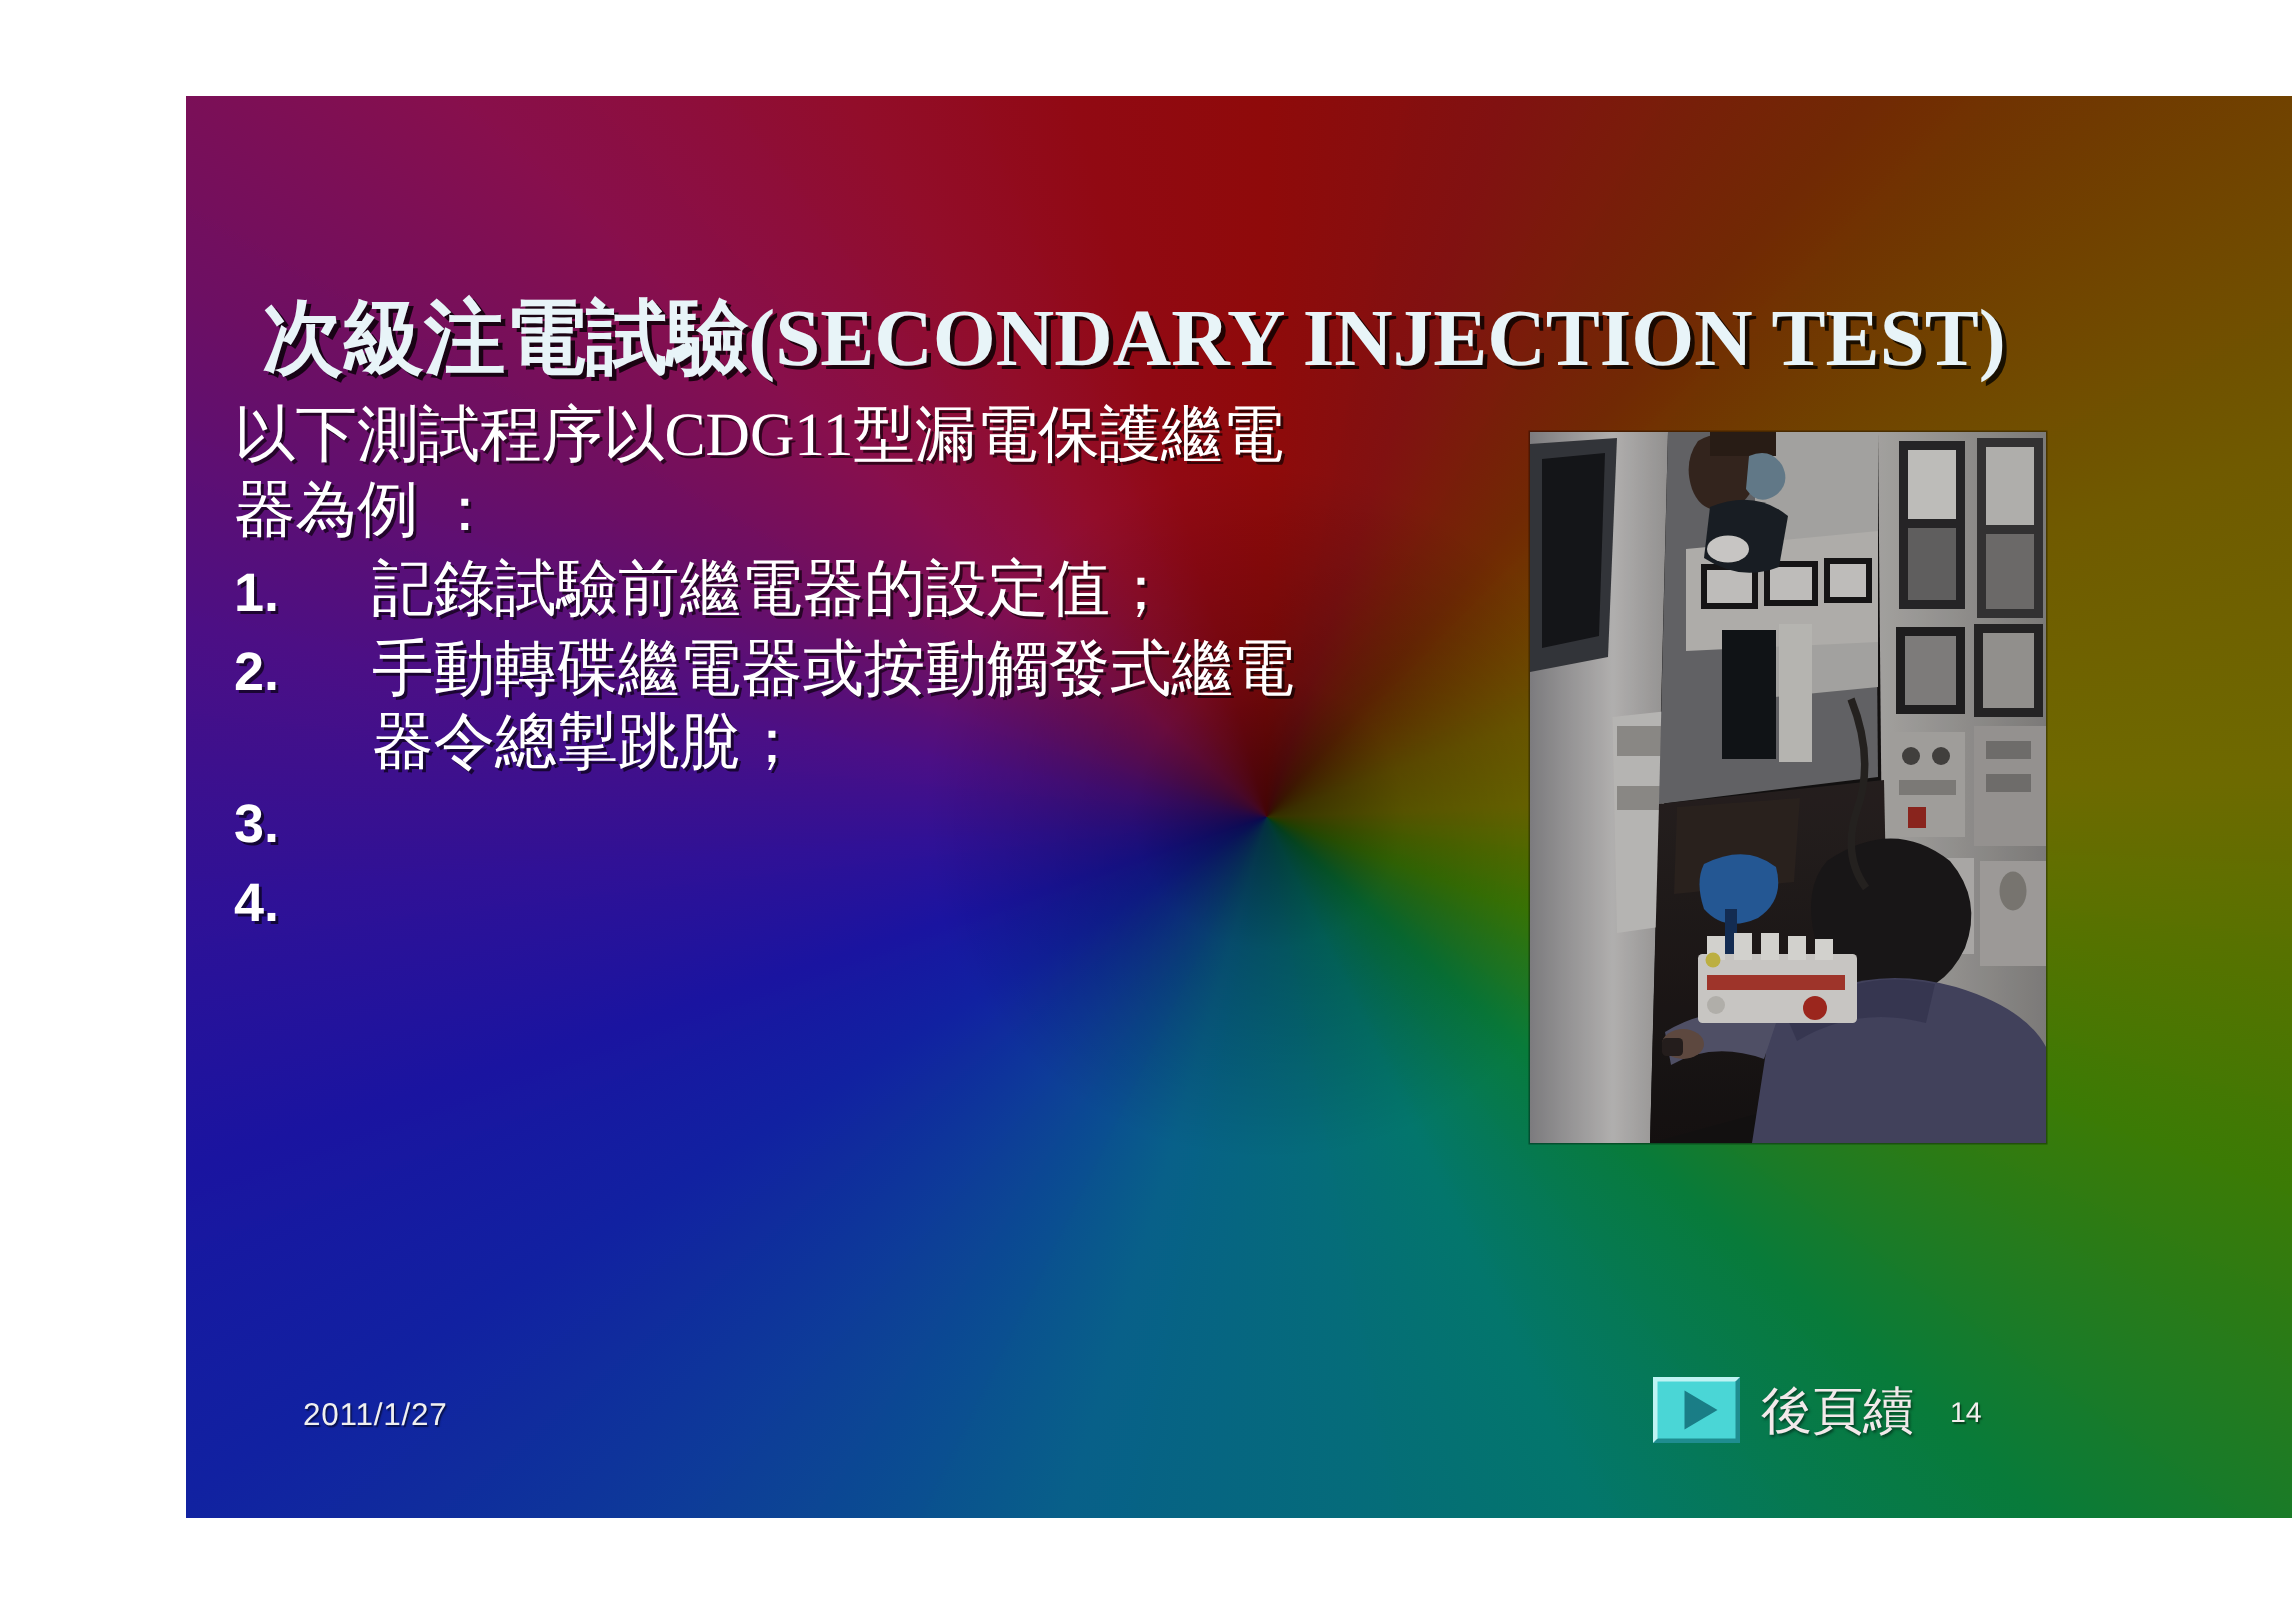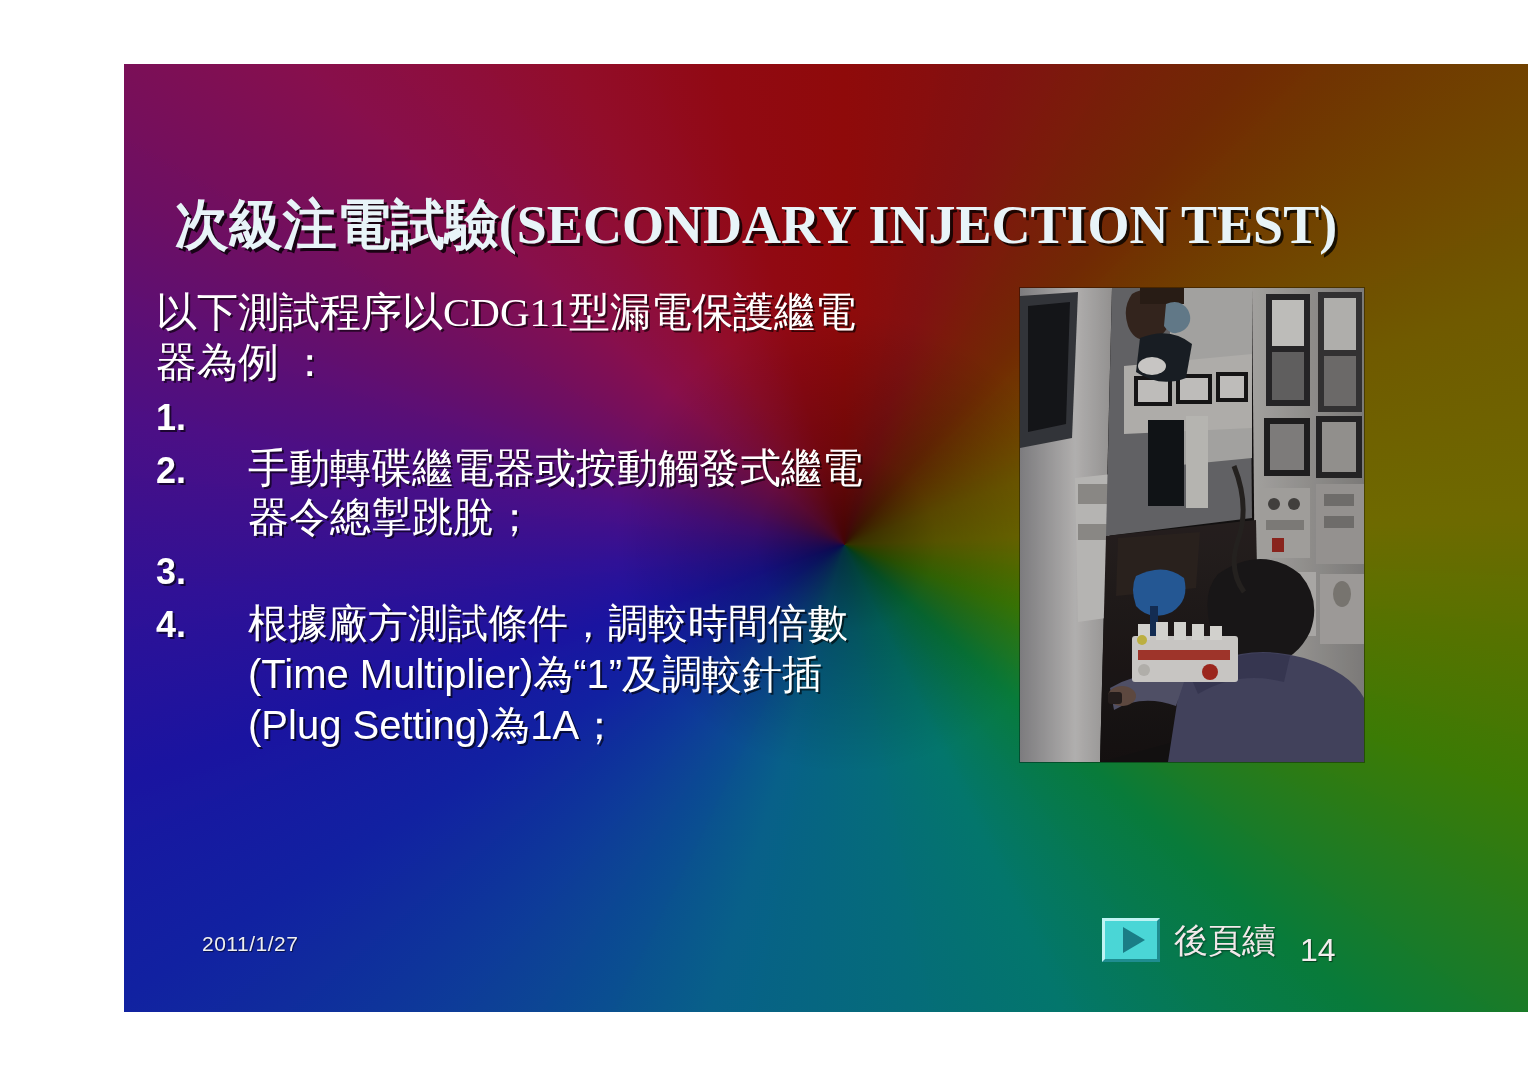--- a/index.html
+++ b/index.html
@@ -77,21 +77,21 @@
     text-shadow: 3px 3px 0px rgba(0,0,0,0.78);
     white-space: pre-line;
   }
   #slide-title .title-line-1 { display: block; }
   #slide-title .title-line-2 { display: block; }
 
   
   #body-block {
     position: absolute;
     left: 32px;
-    top: 223px;
+    top: 200px;
     width: 740px;
     color: #ffffff;
     font-family: "Liberation Serif", "DejaVu Serif", serif;
     font-size: 40px;
     line-height: 1.18;
     text-shadow: 2px 2px 0px rgba(0,0,0,0.62);
   }
   #intro-text {
     display: block;
     font-size: 41px;
@@ -188,21 +188,21 @@
     font-family: "Liberation Serif", "DejaVu Serif", serif;
     font-size: 34px;
     text-shadow: 1px 1px 2px rgba(0,0,0,0.5);
   }
   #page-number {
     position: absolute;
     left: 1176px;
     top: 868px;
     color: #f4eeee;
     font-family: "Liberation Sans", "DejaVu Sans", sans-serif;
-    font-size: 32px;
+    font-size: 19px;
     text-shadow: 1px 1px 1px rgba(0,0,0,0.5);
     text-align: right;
   }
 </style>
 </head>
 <body>
 
 <div id="slide-root">
 
   <div id="slide-background"></div>
@@ -213,34 +213,34 @@
   </div>
 
   <div id="body-block">
 
     <div id="intro-text">以下測試程序以CDG11型漏電保護繼電器為例  ：</div>
 
     <ol class="numbered-list">
 
       <li class="list-item">
         <span class="item-marker">1.</span>
+        <span class="item-text">記錄試驗前繼電器的設定值；</span>
       </li>
 
       <li class="list-item">
         <span class="item-marker">2.</span>
         <span class="item-text">手動轉碟繼電器或按動觸發式繼電器令總掣跳脫；</span>
       </li>
 
       <li class="list-item">
         <span class="item-marker">3.</span>
       </li>
 
       <li class="list-item sans">
         <span class="item-marker">4.</span>
-        <span class="item-text">根據廠方測試條件，調較時間倍數(Time Multiplier)為“1”及調較針插(Plug Setting)為1A；</span>
       </li>
 
     </ol>
   </div>
 
   <div id="photo-frame">
     <svg width="344" height="474" viewBox="0 0 344 474" xmlns="http://www.w3.org/2000/svg" aria-hidden="true">
       <defs>
         <linearGradient id="wallL" x1="0" y1="0" x2="1" y2="0">
           <stop offset="0" stop-color="#8e8d90"></stop>

